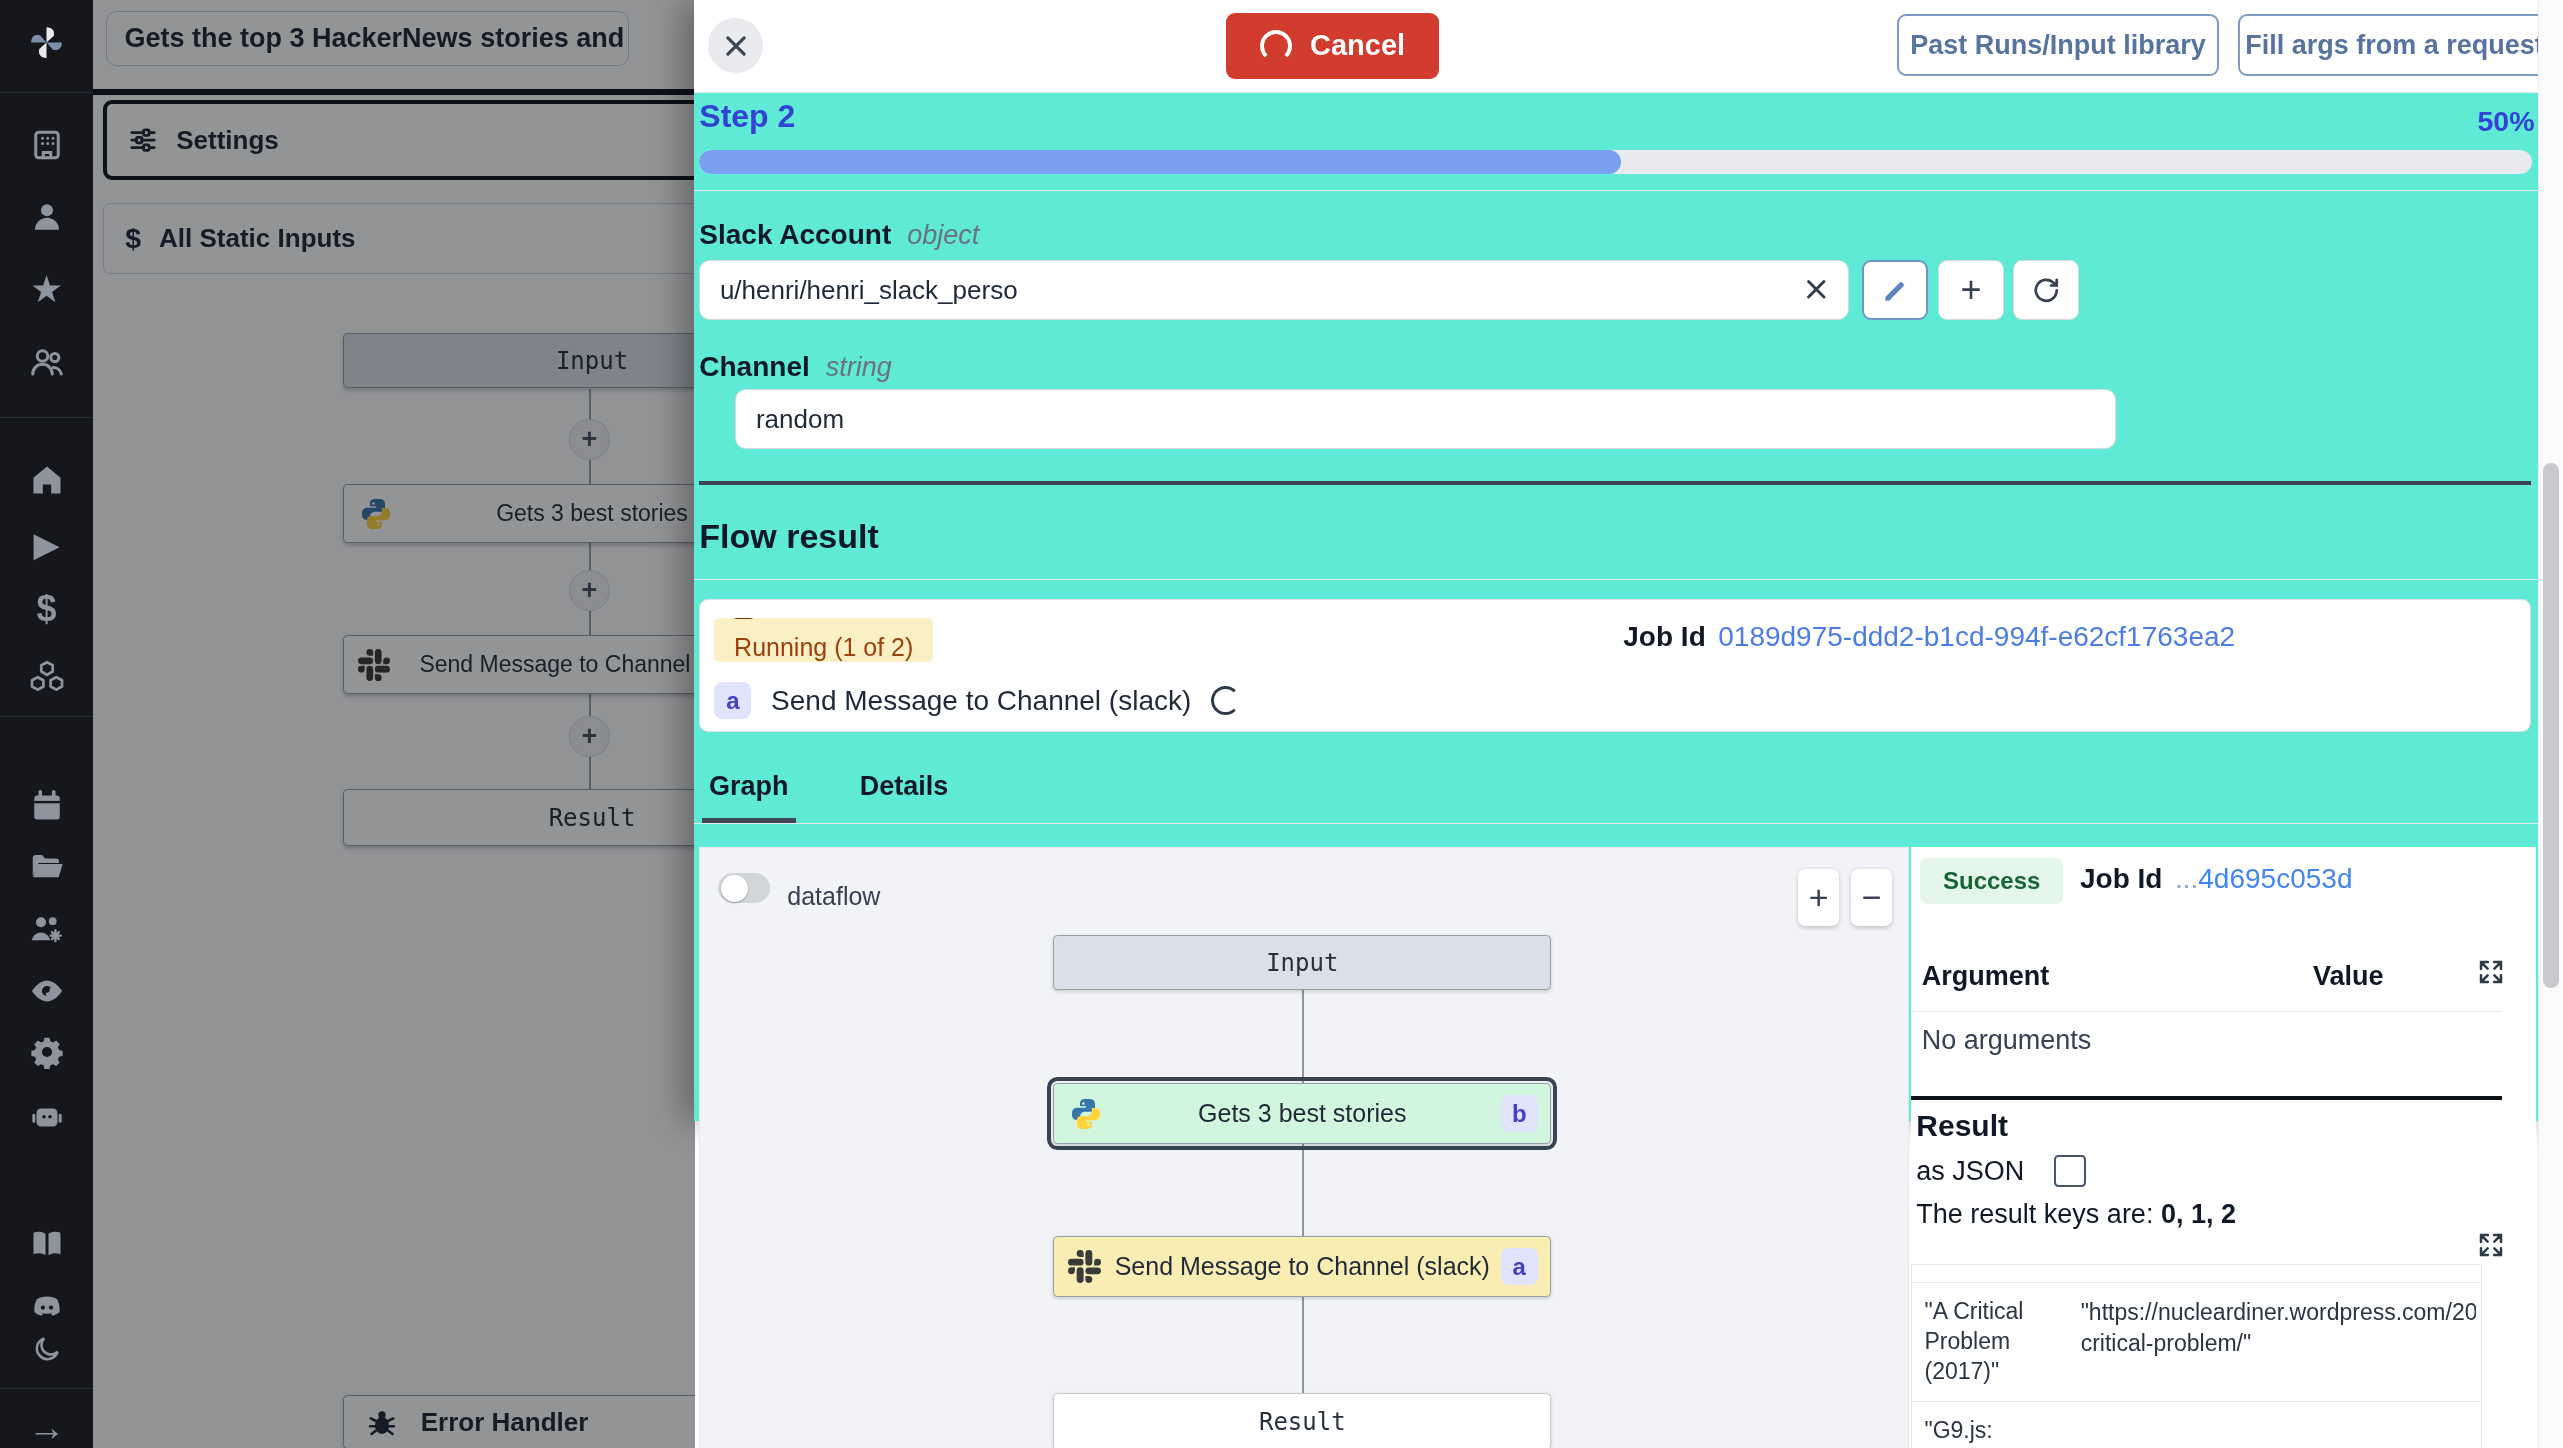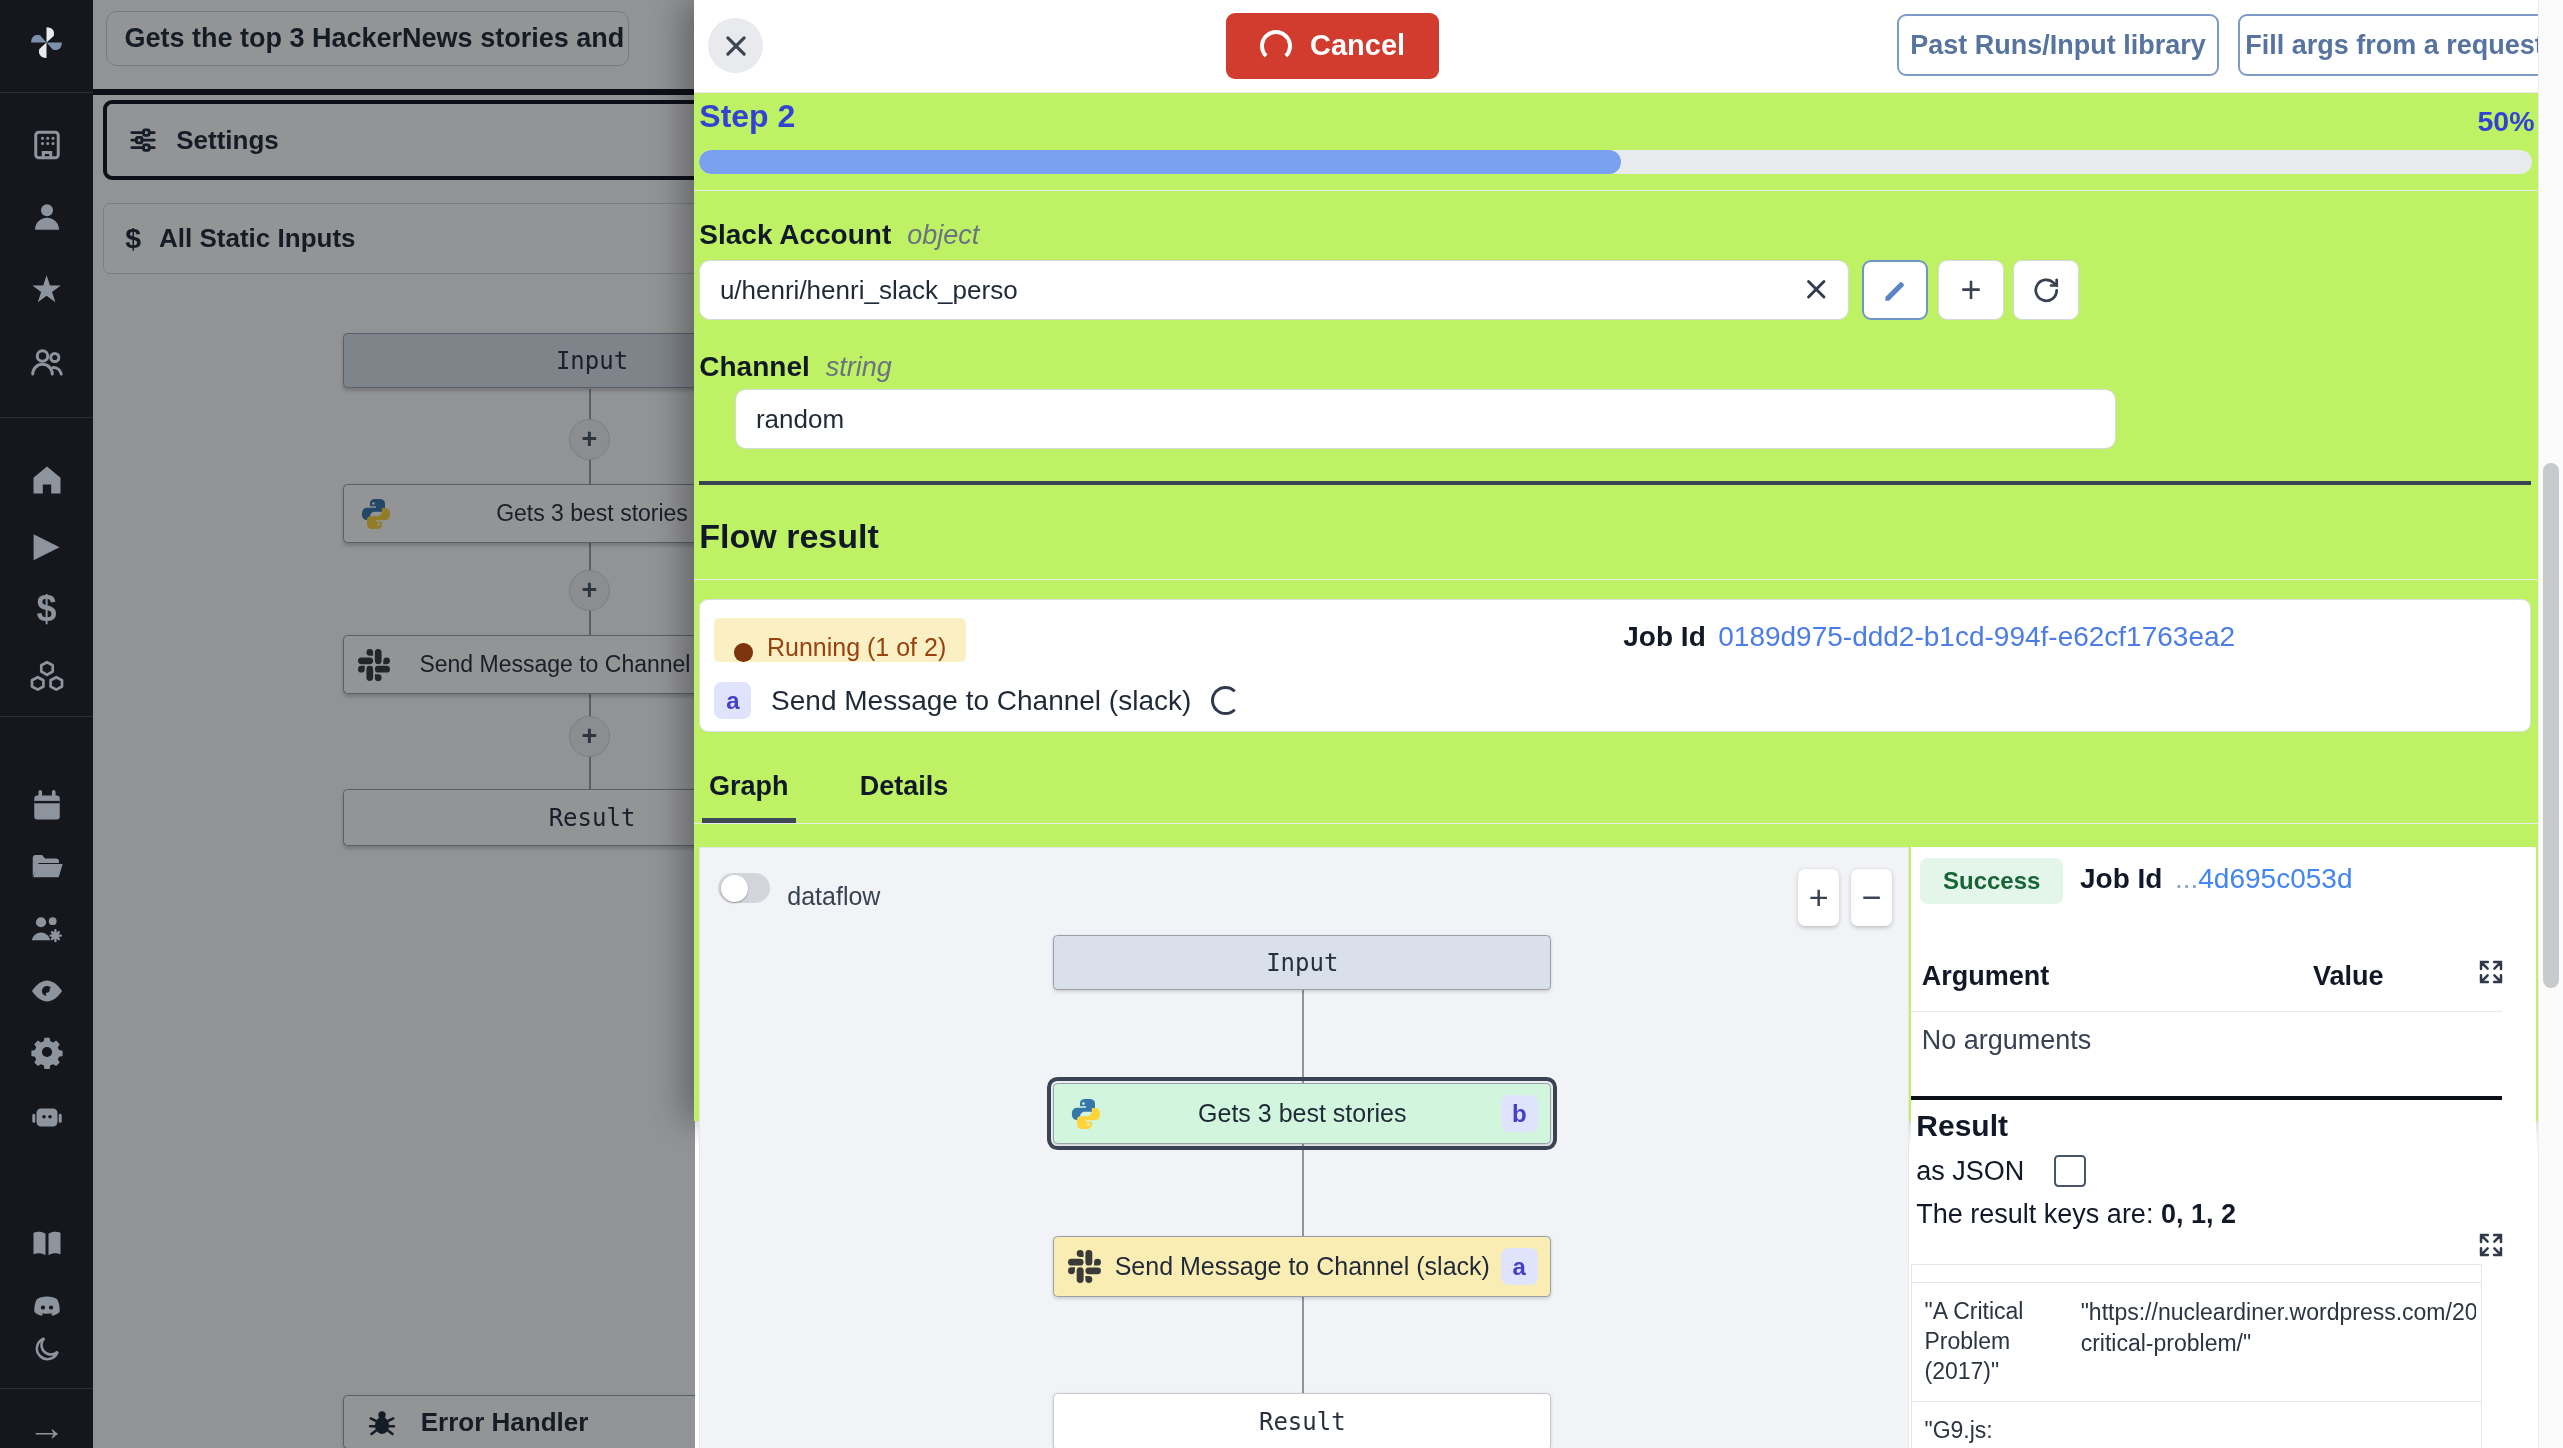--- a/index.html
+++ b/index.html
@@ -27,21 +27,21 @@
   .bg-plus { position:absolute; left:476px; width:41px; height:41px; border-radius:50%; background:#f2f3f5; border:1.8px solid #d3d7db;
              display:flex; align-items:center; justify-content:center; font-size:27px; font-weight:700; color:#4b5563; }
   .bg-node { position:absolute; left:250px; width:498px; border:1.8px solid #9aa1ab; background:#fff; border-radius:4.4px;
              display:flex; align-items:center; justify-content:center; box-shadow:0 2.7px 3.6px rgba(0,0,0,.18); }
   .bg-node .mono { font-family:"DejaVu Sans Mono", monospace; font-size:24px; color:#28303d; }
   .bg-node .lbl { font-size:23px; color:#28303d; }
   .bg-node .nico { position:absolute; left:14.2px; width:36px; height:36px; }
   #overlay { position:absolute; left:93px; top:0; width:602px; height:1449px; background:rgba(10,12,16,0.44); z-index:20; }
 
   
-  #drawer { position:absolute; left:694px; top:0; width:1869px; height:1121px; background:#bef264; z-index:30;
+  #drawer { position:absolute; left:694px; top:0; width:1869px; height:1121px; background:#5eead4; z-index:30;
             box-shadow:-12.5px 0 30px rgba(0,0,0,.30);padding-left:36px; }
   #drawer-header { position:absolute; left:0; top:0; width:1869px; height:93px; border-bottom:1.8px solid #e7e9ec; background:#fff; }
   #close-btn { position:absolute; left:14.2px; top:18px; width:55px; height:55px; border-radius:50%; background:#e9eaed;
                display:flex; align-items:center; justify-content:center; color:#3c4553; }
   #cancel-btn { position:absolute; left:532px; top:12.5px; height:66px; padding:0 34px; border-radius:9px; background:#d23c2e;
                 display:flex; align-items:center; gap:18px; color:#fff; font-size:29px; font-weight:700; border:none; }
   .spinner-w { width:32px; height:32px; border:4.4px solid #fff; border-bottom-color:transparent; border-radius:50%;
                animation:spin 1s linear infinite; }
   .hdr-btn { position:absolute; top:14.2px; height:62px; border:2.7px solid #7e9bc6; border-radius:9px; background:#fff;
              color:#56749f; font-size:27px; font-weight:700; display:flex; align-items:center; justify-content:center; }
@@ -67,21 +67,21 @@
   #edit-btn { left:1168px; border:2.7px solid #7096c8; color:#5b84c4; }
   #plus-btn { left:1244px; font-size:36px; font-weight:400; }
   #refresh-btn { left:1319px; }
   #channel-input { position:absolute; left:5.3px; top:389px; width:1381px;margin-left:36px; }
 
   #dark-rule { position:absolute; left:5.3px; top:481px; width:1832px; height:4.4px; background:#3a4454; }
   #flow-result-h { position:absolute; left:5.3px; top:517px; font-size:34px; font-weight:700; color:#111827; }
 
   #status-card { position:absolute; left:5.3px; top:599px; width:1832px; height:133px; border:1.8px solid #dadde2; border-radius:9px; background:#fff; }
   #run-badge { position:absolute; left:14.2px; top:18px; height:44px; padding:0 19.6px; border-radius:5.3px; background:#fbf0c4;
-               display:flex; align-items:flex-end; gap:14.2px; }
+               display:flex; align-items:flex-start; gap:14.2px;flex-direction:column; }
   #run-dot { width:18.7px; height:18.7px; border-radius:50%; background:#7c340f; }
   #run-badge span { font-size:25px; color:#9a4110; }
   #card-jobid { position:absolute; left:923px; top:21.4px; display:flex; align-items:baseline; gap:12.5px; white-space:nowrap; }
   #card-jobid b { font-size:28px; font-weight:700; color:#111827; }
   #card-jobid a { font-size:28px; color:#4c7de6; text-decoration:none; }
   #card-step { position:absolute; left:14.2px; top:82px; display:flex; align-items:center; gap:19.6px; }
   .mod-badge { width:37px; height:37px; border-radius:8px; background:#dfe4fc; color:#4540c8; font-weight:700; font-size:24px;
                display:flex; align-items:center; justify-content:center; }
   #card-step .stp { font-size:28px; color:#1f2937; }
   .spinner-d { width:29px; height:29px; border:3.6px solid #2f3a4c; border-right-color:transparent; border-radius:50%;

